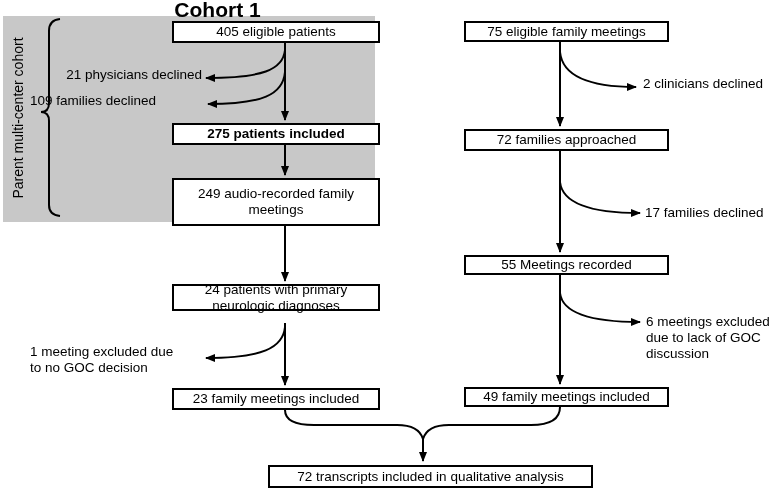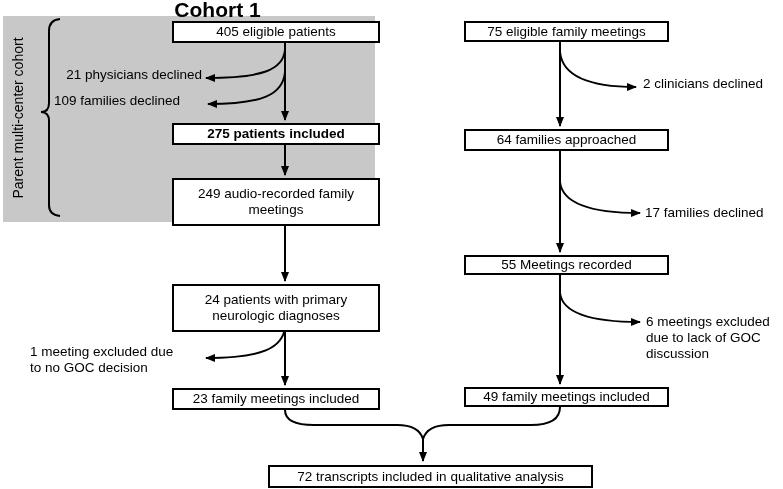--- a/index.html
+++ b/index.html
@@ -68,29 +68,29 @@
     <path d="M423,437 L423,461" marker-end="url(#ah)"></path>
   </svg>
 
   <div class="vlabel">Parent multi-center cohort</div>
 
   <div class="cohort-title" style="left:150px;">Cohort 1</div>
 
   <div class="flow-box" style="left:165px;top:21px;width:208px;height:22px;">405 eligible patients</div>
   <div class="flow-box" style="left:165px;top:123px;width:208px;height:22px;font-weight:bold;">275 patients included</div>
   <div class="flow-box" style="left:165px;top:178px;width:208px;height:48px;">249 audio-recorded family meetings</div>
-  <div class="flow-box" style="left:165px;top:284px;width:208px;height:48px;">24 patients with primary neurologic diagnoses</div>
+  <div class="flow-box" style="left:165px;top:284px;width:208px;height:27px;">24 patients with primary neurologic diagnoses</div>
   <div class="flow-box" style="left:165px;top:388px;width:208px;height:22px;">23 family meetings included</div>
 
   <div class="excl-label" style="left:30px;top:67px;width:172px;text-align:right;">21 physicians declined</div>
-  <div class="excl-label" style="left:30px;top:93px;width:174px;text-align:center;">109 families declined</div>
+  <div class="excl-label" style="left:30px;top:93px;width:174px;text-align:left;">109 families declined</div>
   <div class="excl-label" style="left:30px;top:344px;width:148px;text-align:left;">1 meeting excluded due to no GOC decision</div>
 
   <div class="flow-box" style="left:457px;top:21px;width:205px;height:21px;">75 eligible family meetings</div>
-  <div class="flow-box" style="left:457px;top:129px;width:205px;height:22px;">64 families approached</div>
+  <div class="flow-box" style="left:457px;top:129px;width:205px;height:22px;">72 families approached</div>
   <div class="flow-box" style="left:457px;top:255px;width:205px;height:20px;">55 Meetings recorded</div>
   <div class="flow-box" style="left:457px;top:387px;width:205px;height:20px;">49 family meetings included</div>
 
   <div class="excl-label" style="left:643px;top:76px;white-space:nowrap;">2 clinicians declined</div>
   <div class="excl-label" style="left:645px;top:205px;white-space:nowrap;">17 families declined</div>
   <div class="excl-label" style="left:646px;top:314px;width:140px;text-align:left;">6 meetings excluded due to lack of GOC discussion</div>
 
   <div class="flow-box" style="left:261px;top:465px;width:325px;height:23px;">72 transcripts included in qualitative analysis</div>
 
 </div>

